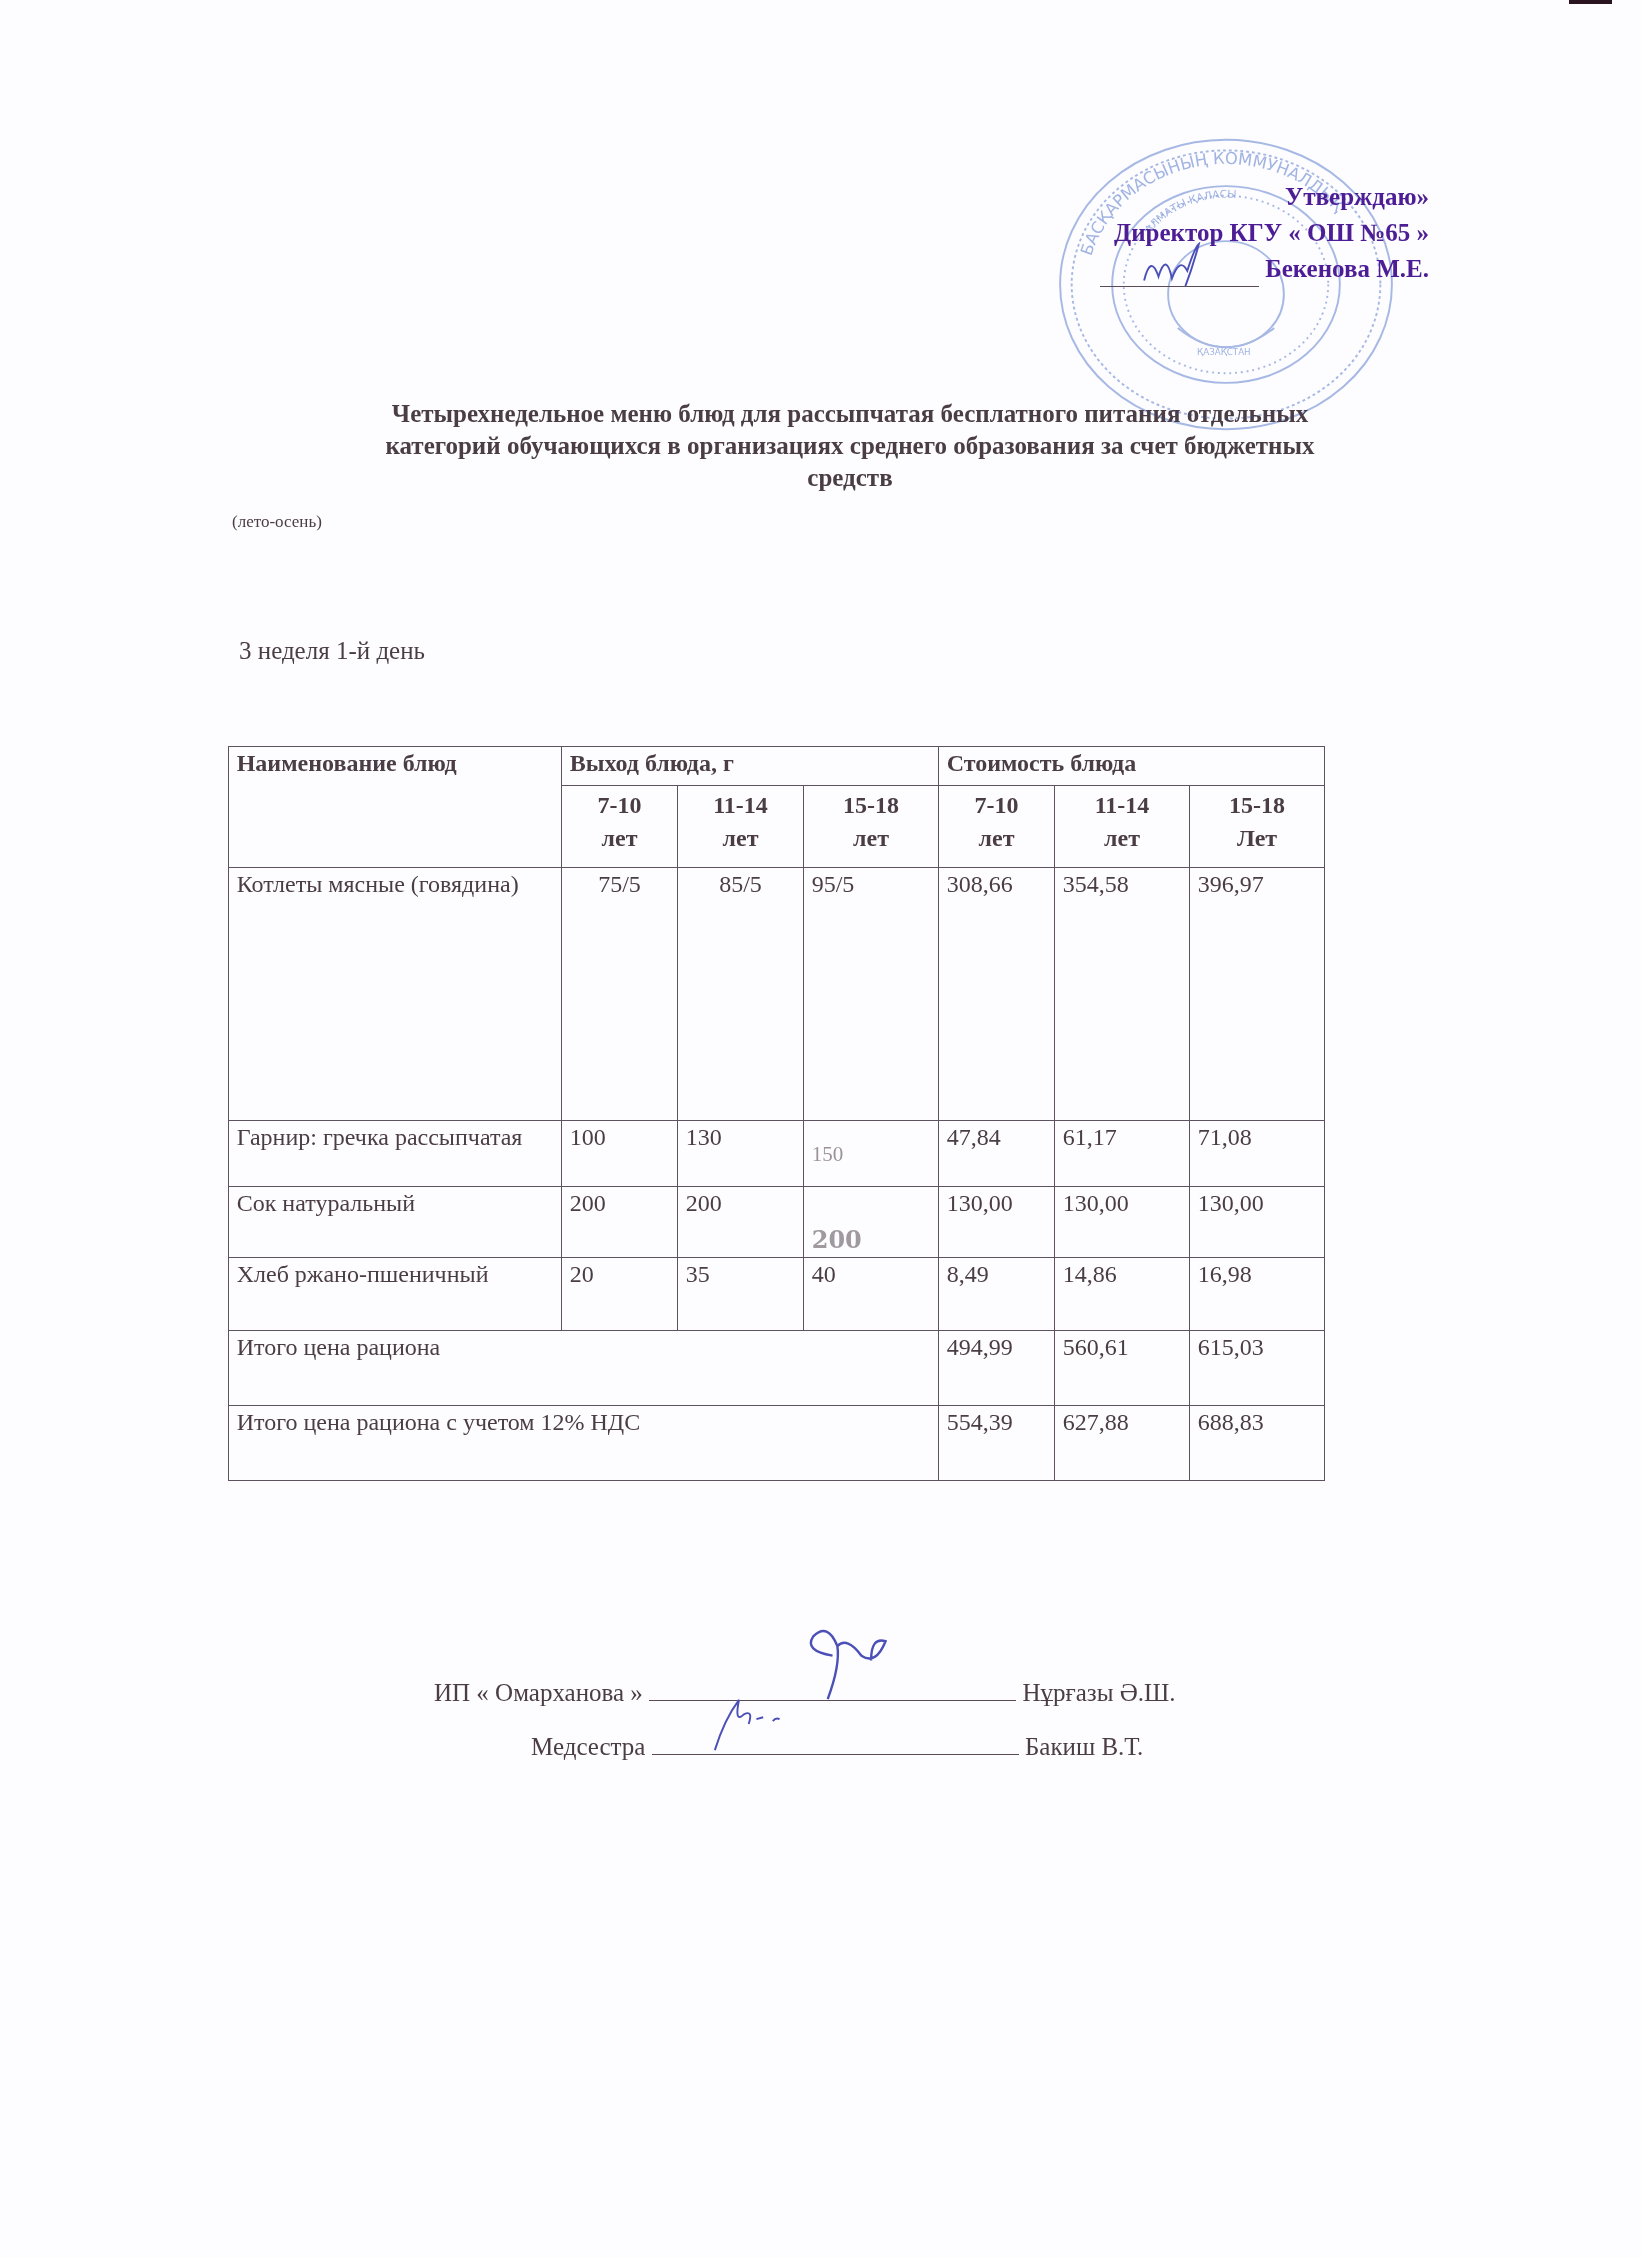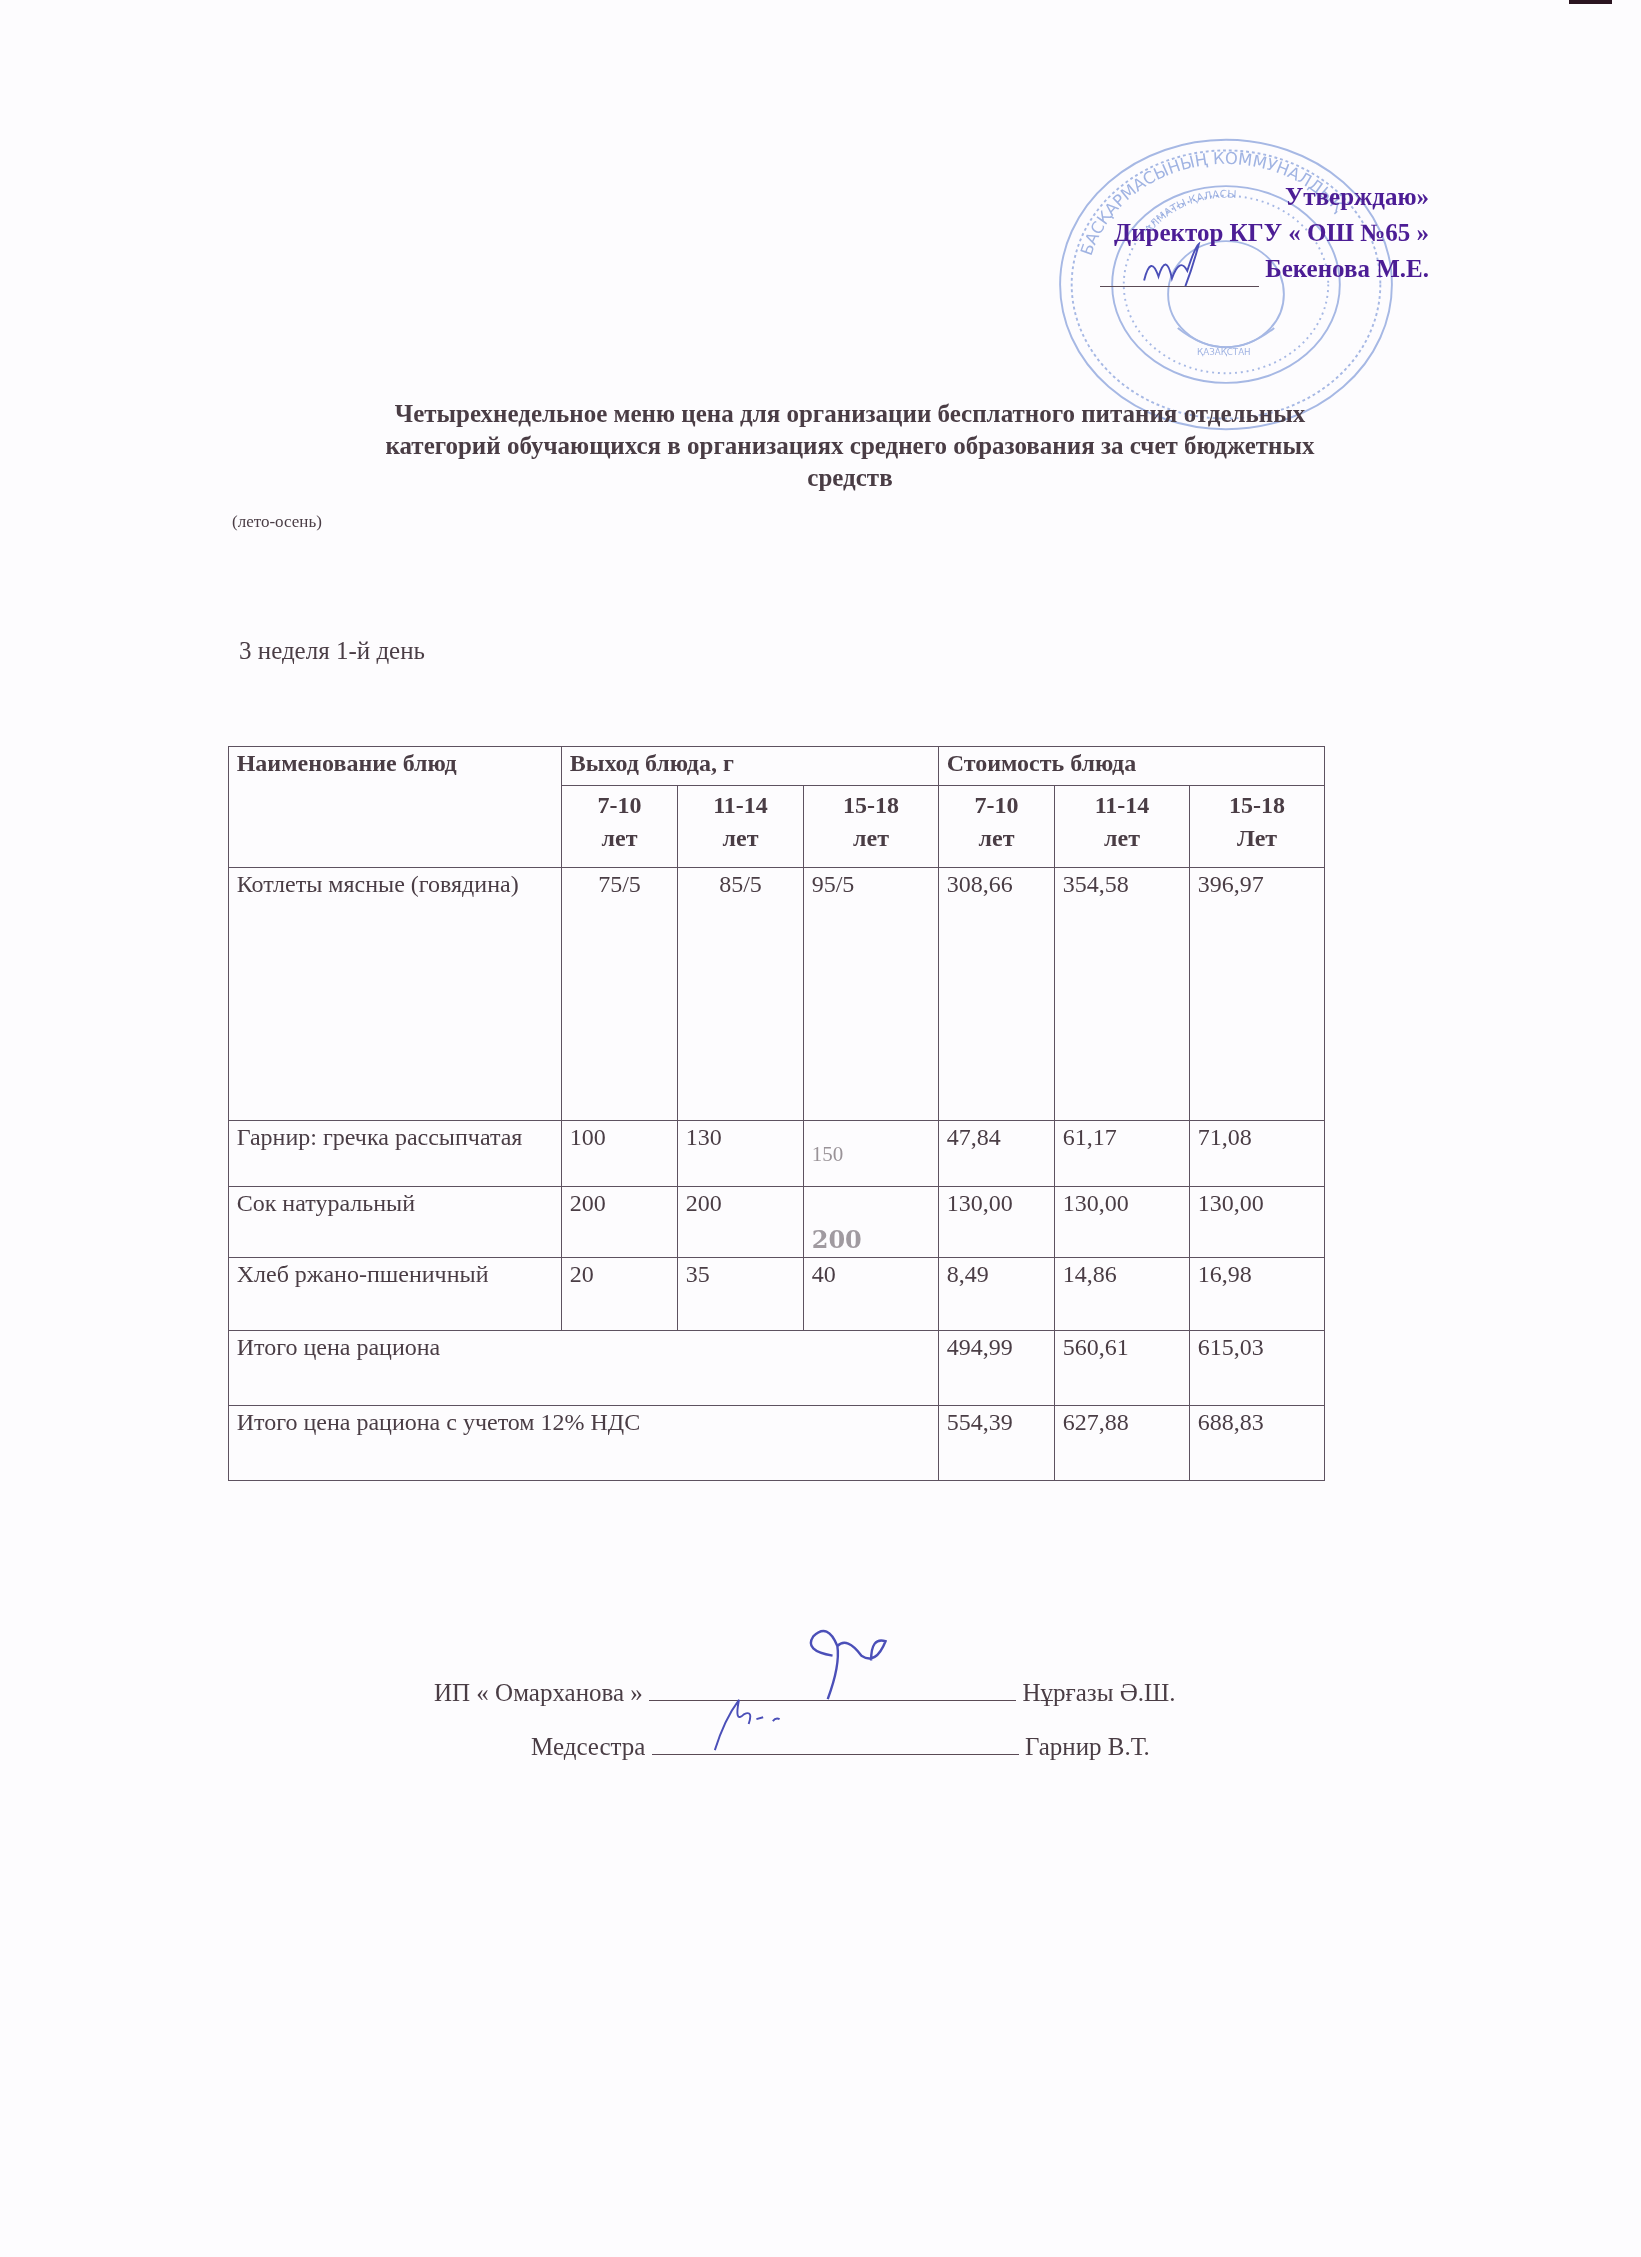--- a/index.html
+++ b/index.html
@@ -92,21 +92,21 @@
   <div>
     <span class="sig-line">
       <svg width="87" height="48" viewBox="0 0 90 50">
         <path d="M5 40 Q12 12 20 36 Q28 10 34 38 Q42 15 50 30 Q58 5 62 2 Q56 25 48 46" stroke="#4b4fb8" stroke-width="2" fill="none"></path>
       </svg>
     </span><span>Бекенова М.Е.</span>
   </div>
 </div>
 
 <div class="title">
-  <div>Четырехнедельное меню цена для организации бесплатного питания отдельных</div>
+  <div>Четырехнедельное меню блюд для рассыпчатая бесплатного питания отдельных</div>
   <div>категорий обучающихся в организациях среднего образования за счет бюджетных</div>
   <div>средств</div>
 </div>
 <div class="subtitle">(лето-осень)</div>
 
 <div class="day-label">3 неделя 1-й день</div>
 
 <table class="menu">
   <colgroup>
     <col style="width:333px">
@@ -210,16 +210,16 @@
     </span>
     <span>Нұрғазы Ә.Ш.</span>
   </div>
   <div class="sig-row" style="padding-left:97px">
     <span>Медсестра</span>
     <span class="uline" style="width:367px">
       <svg width="87" height="68" style="left:58px; top:-39px" viewBox="0 0 90 70">
         <path d="M5 62 Q15 30 30 10 Q25 35 35 25 Q45 20 40 35 M48 30 L55 28 M65 32 Q68 28 72 30" stroke="#4b4fb8" stroke-width="2" fill="none"></path>
       </svg>
     </span>
-    <span>Гарнир В.Т.</span>
+    <span>Бакиш В.Т.</span>
   </div>
 </div>
 
 
 </body></html>

